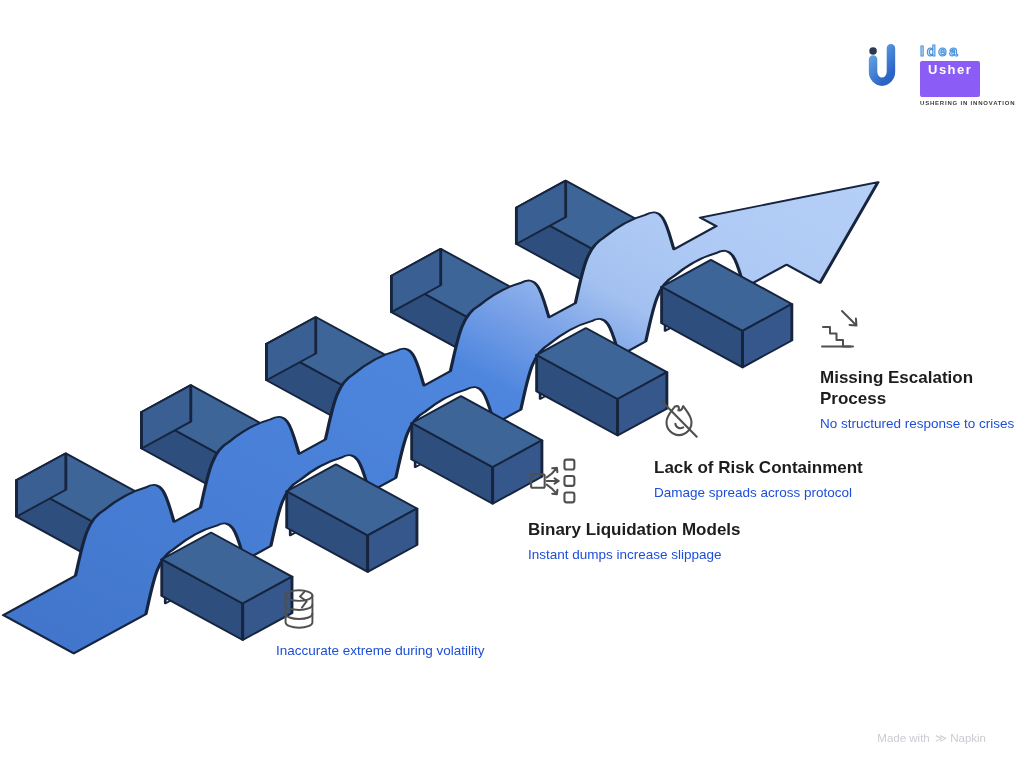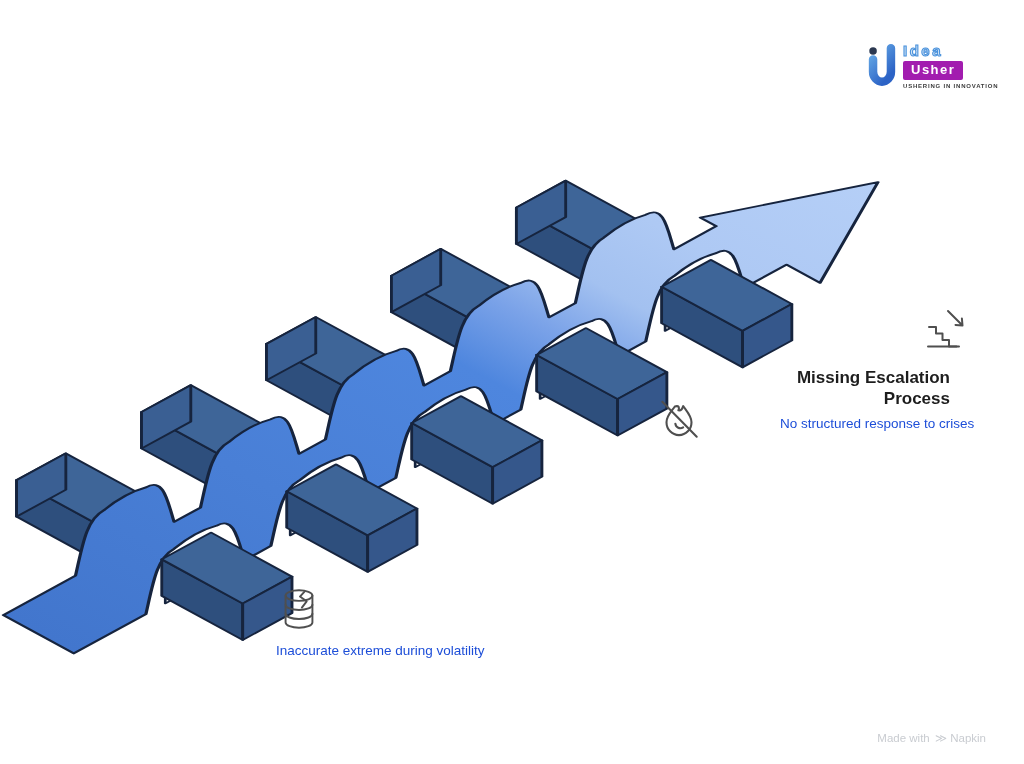--- a/index.html
+++ b/index.html
@@ -10,29 +10,29 @@
   
   .step{position:absolute;}
   .step-icon{display:block;}
   .step-icon svg{stroke:#4f4f4f;fill:none;stroke-width:2;stroke-linecap:round;stroke-linejoin:round;}
   .step-title{margin-top:9px;font-size:17px;line-height:21px;font-weight:700;color:#1d1d1d;}
   .step-sub{margin-top:7px;font-size:13.5px;color:#1d4ed8;white-space:nowrap;}
   .s1{left:276px;top:586px;} .s1 .step-title{max-width:175px;}
   .s2{left:402px;top:523px;}
   .s3{left:528px;top:456px;}
   .s4{left:654px;top:394px;}
-  .s5{left:780px;top:306px;text-align:right;} .s5 .step-title{max-width:170px;}
+  .s5{left:820px;top:306px;} .s5 .step-title{max-width:170px;}
   .s2 .step-title,.s3 .step-title,.s4 .step-title{white-space:nowrap;}
   
-  .logo{position:absolute;left:866px;top:42px;display:flex;align-items:flex-start;gap:5px;}
+  .logo{position:absolute;left:866px;top:42px;display:flex;align-items:flex-start;gap:22px;}
   .logo-col{display:flex;flex-direction:column;align-items:flex-start;}
   .logo-idea{font-size:15px;font-weight:700;letter-spacing:2.5px;color:#cfe2f5;
              -webkit-text-stroke:1.1px #4a92dc;line-height:17px;}
-  .logo-usher{margin-top:2px;background:#a21caf;color:#ffffff;font-weight:700;font-size:13px;
-              letter-spacing:1.5px;padding:2px 8px 3px 8px;border-radius:2px;line-height:14px;}
+  .logo-usher{margin-top:2px;background:#8b5cf6;color:#ffffff;font-weight:700;font-size:13px;
+              letter-spacing:1.5px;padding:2px 8px 20px 8px;border-radius:2px;line-height:14px;}
   .logo-tag{margin-top:3px;font-size:6px;letter-spacing:0.8px;color:#3c3c3c;font-weight:700;}
   
   .napkin{position:absolute;right:38px;top:731px;font-size:11.5px;color:#c9ccd1;}
   .napkin .nk-icon{letter-spacing:-2px;margin:0 2px;}
 </style>
 </head>
 <body>
 
 <div class="canvas">
 
@@ -114,30 +114,47 @@
         <path d="M10,10 v28 c0,3 6.3,5.5 14,5.5 c7.7,0 14,-2.5 14,-5.5 v-28"></path>
         <path d="M10,19.5 c0,3 6.3,5.5 14,5.5 c7.7,0 14,-2.5 14,-5.5"></path>
         <path d="M10,29 c0,3 6.3,5.5 14,5.5 c7.7,0 14,-2.5 14,-5.5"></path>
         <path d="M30,5.5 L25,11 L32,16 L27,22.5"></path>
       </svg>
     </span>
     <div class="step-sub">Inaccurate extreme during volatility</div>
   </div>
 
 
+  <div class="step s3">
+    <span class="step-icon">
+      <svg width="50" height="50" viewBox="0 0 48 48">
+        <rect x="3" y="17.5" width="13" height="13" rx="1.5"></rect>
+        <rect x="35" y="3.5" width="9.5" height="9.5" rx="2"></rect>
+        <rect x="35" y="19.2" width="9.5" height="9.5" rx="2"></rect>
+        <rect x="35" y="35" width="9.5" height="9.5" rx="2"></rect>
+        <path d="M18,20.5 C22,18 25,15 27.7,11.3 M27.7,11.3 l-4.4,0.5 M27.7,11.3 l0.5,4.2"></path>
+        <path d="M18,24 L29.5,24 M29.5,24 l-4,-2.6 M29.5,24 l-4,2.6"></path>
+        <path d="M18,27.5 C22,30 25,33 27.7,36.7 M27.7,36.7 l-4.4,-0.5 M27.7,36.7 l0.5,-4.2"></path>
+      </svg>
+    </span>
+    <div class="step-title">Binary Liquidation Models</div>
+    <div class="step-sub">Instant dumps increase slippage</div>
+  </div>
 
   <div class="step s4">
     <span class="step-icon">
       <svg width="50" height="50" viewBox="0 0 48 48">
         <path d="M20,12 c-3.5,5 -8,9 -8,15 a12,12.5 0 0 0 24,0 c0,-6 -4.5,-10.5 -8,-15.5
                  c-0.8,3 -2.8,4.6 -4.6,4.2 c1.2,-2.6 0.6,-5 -3.4,-3.7 z"></path>
         <path d="M20.5,28.5 a4.8,4.8 0 0 0 7.5,3.5"></path>
         <path d="M8,7.5 L41,41"></path>
       </svg>
     </span>
+    <div class="step-title">Lack of Risk Containment</div>
+    <div class="step-sub">Damage spreads across protocol</div>
   </div>
 
   <div class="step s5">
     <span class="step-icon">
       <svg width="48" height="48" viewBox="0 0 48 48">
         <path d="M3,21 h7 v6.5 h6.5 v6.5 h6.5 v6.5 h7.5"></path>
         <path d="M2,40.5 h31"></path>
         <path d="M22,5 L36.5,19.5 M36.5,19.5 l-0.6,-7 M36.5,19.5 l-7,-0.6"></path>
       </svg>
     </span>

